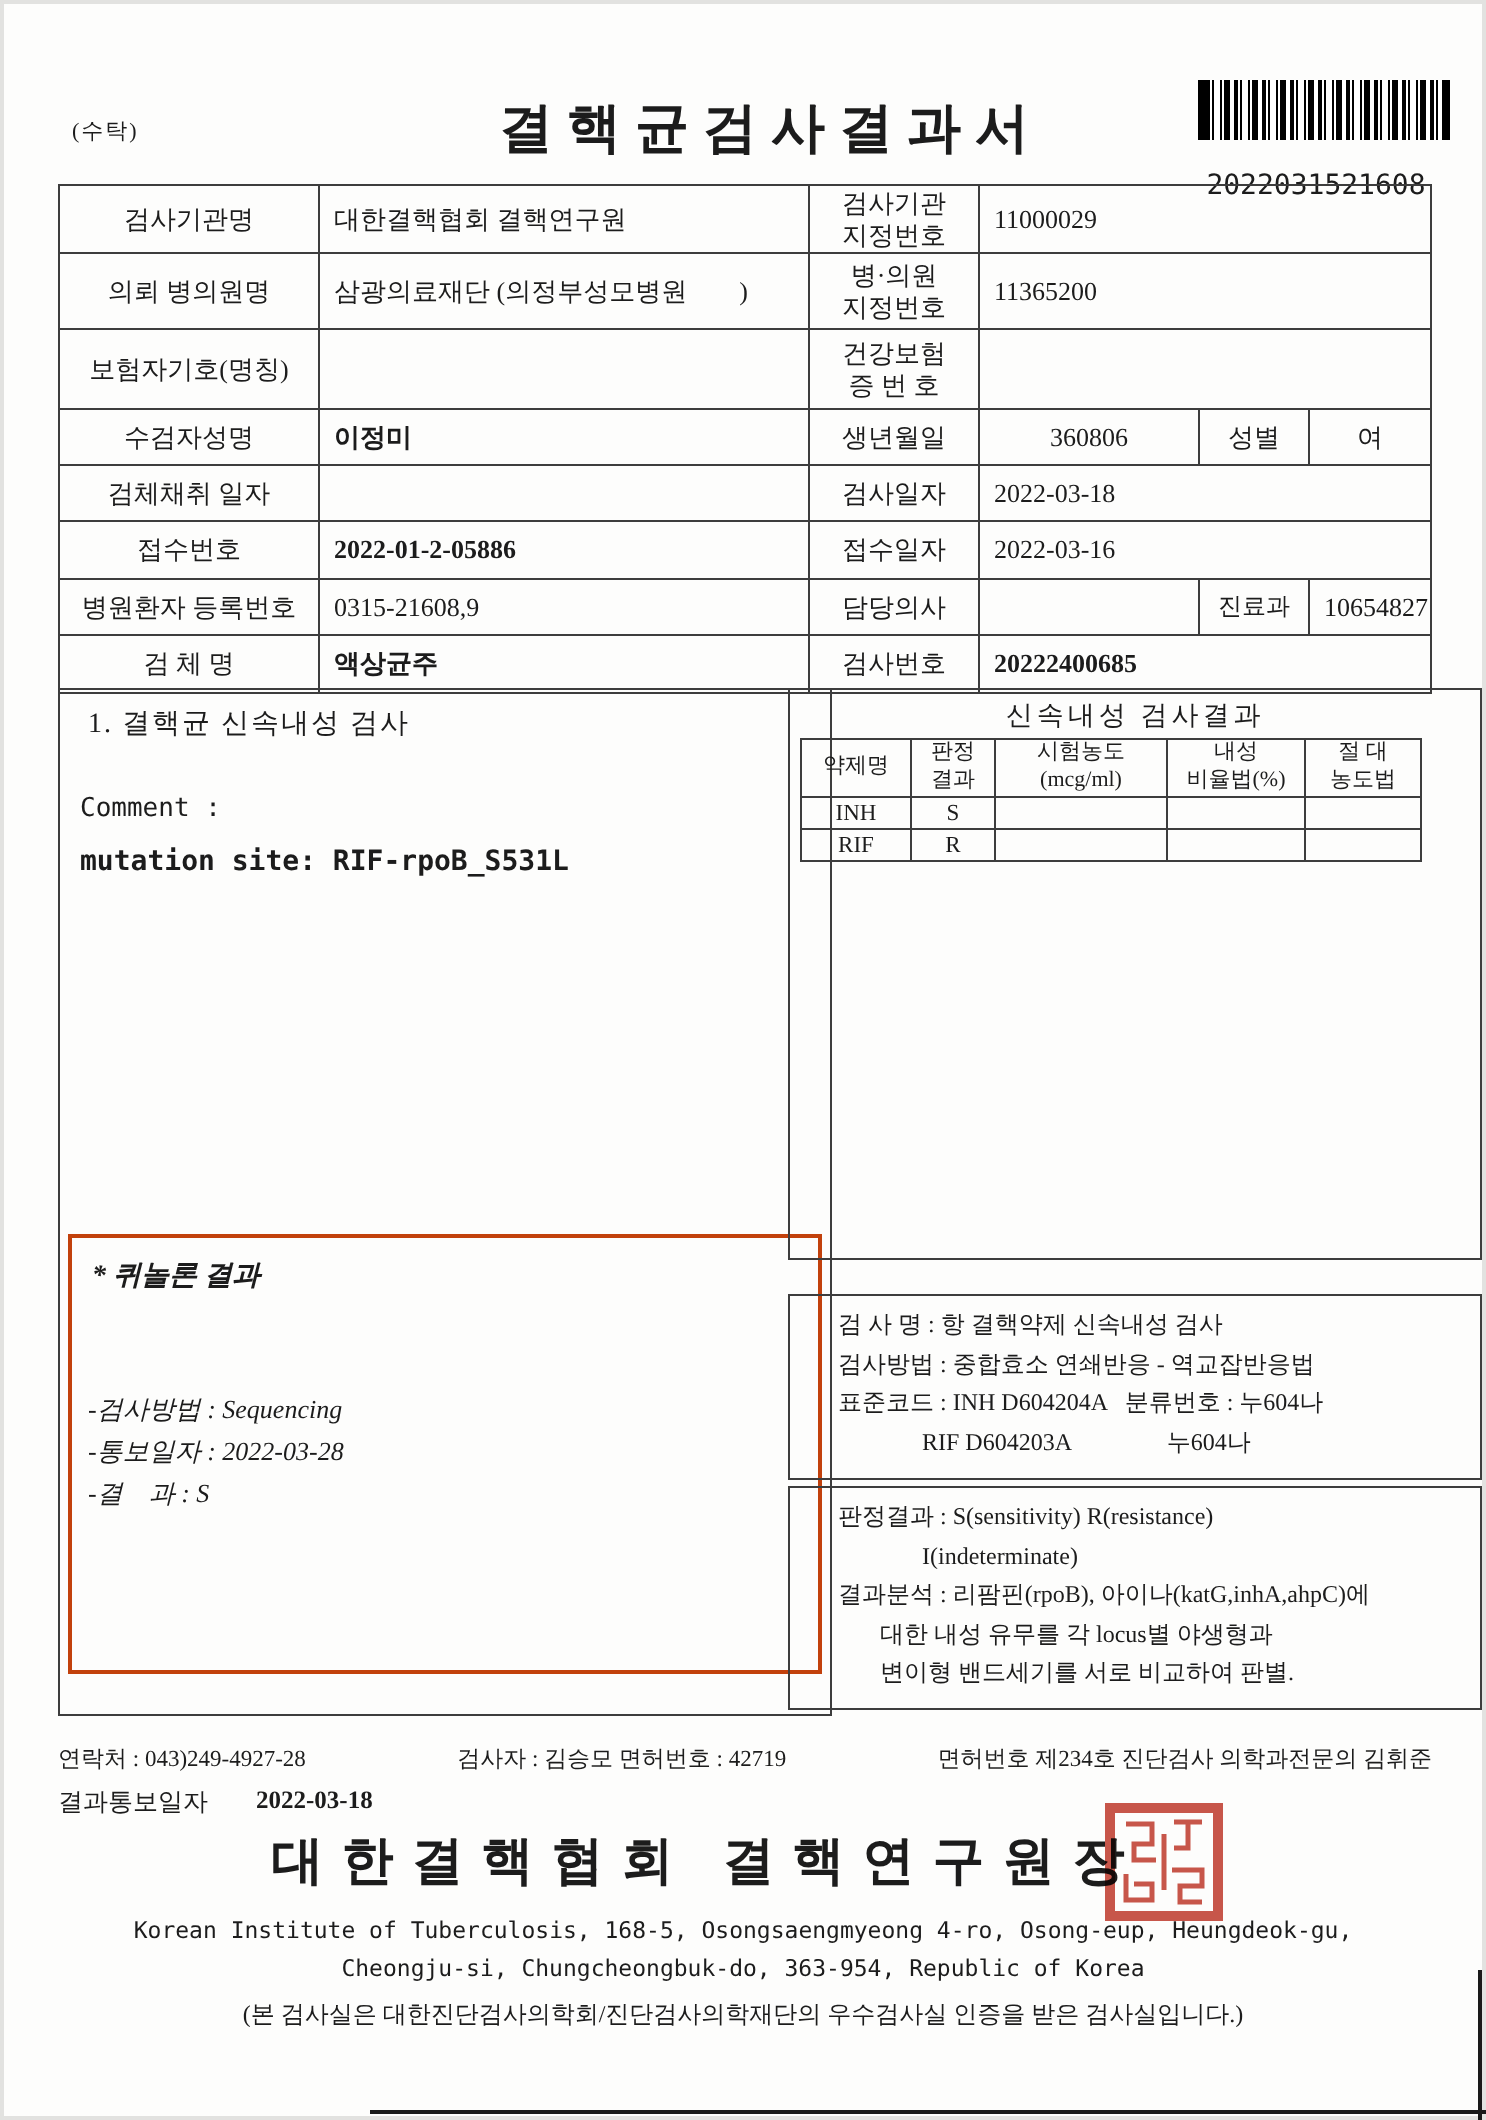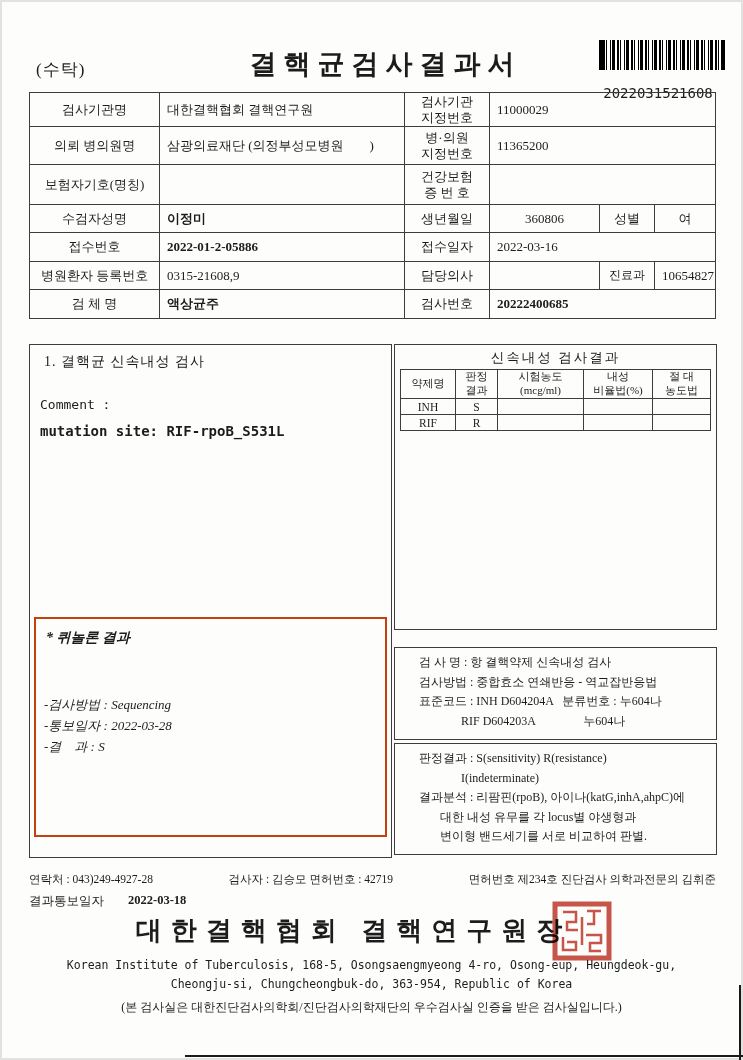--- a/index.html
+++ b/index.html
@@ -3,21 +3,21 @@
 <meta charset="utf-8">
 <style>
   html,body { margin:0; padding:0; background:#d9d9d9; }
   .page {
     position:relative; width:743px; height:1060px; margin:0 auto;
     background:#fdfdfc; color:#1c1c1c; overflow:hidden;
     font-family:"Liberation Serif", serif;
     box-shadow: inset 0 0 0 2px #e2e2e0;
   }
   
-  .hdr-marker { position:absolute; left:36px; top:58px; font-size:17px; letter-spacing:1px; }
+  .hdr-marker { position:absolute; left:36px; top:58px; font-size:11px; letter-spacing:1px; }
   .doc-title  { position:absolute; left:28px; right:0; top:46px; margin:0; text-align:center;
                 font-size:27px; font-weight:bold; letter-spacing:7px; }
   .barcode-wrap { position:absolute; right:26px; top:40px; width:118px; }
   .barcode {
     height:30px; width:118px;
     background: repeating-linear-gradient(90deg,
       #000 0px,#000 2px, #fff 2px,#fff 3px,
       #000 3px,#000 4px, #fff 4px,#fff 7px,
       #000 7px,#000 8px, #fff 8px,#fff 9px,
       #000 9px,#000 12px,#fff 12px,#fff 14px);
@@ -32,21 +32,21 @@
     overflow:hidden; vertical-align:middle; }
   td.lab { text-align:center; padding:1px 2px; }
   td.two { font-size:11px; line-height:1.2; white-space:pre-line; }
   td.val { font-size:14px; }
   .b { font-weight:bold; }
   .c { text-align:center; }
   .pre { white-space:pre; }
   .big { font-size:16px; }
   .tiny { font-size:10px; }
   
-  .box { position:absolute; border:1px solid #3d3d3d; background:transparent; }
+  .box { position:absolute; border:1px solid #3d3d3d; background:transparent;padding-left:24px; }
   .left-box   { left:29px;  top:344px; width:361px; height:512px; }
   .right-box1 { left:394px; top:344px; width:321px; height:284px; }
   .right-box2 { left:394px; top:647px; width:321px; height:91px;  }
   .right-box3 { left:394px; top:743px; width:321px; height:110px; }
   .section-title { position:absolute; left:14px; top:8px;  font-size:14px; letter-spacing:1px; }
   .comment-label { position:absolute; left:10px; top:52px; font-family:"DejaVu Sans Mono", monospace; font-size:13px; }
   .comment-value { position:absolute; left:10px; top:78px; font-family:"DejaVu Sans Mono", monospace; font-size:14px; font-weight:bold; }
   .quinolone-box { position:absolute; left:4px; right:4px; top:272px; height:216px; border:2px solid #c2410c;font-style:italic; }
   .q-title { position:absolute; left:10px; top:10px; font-size:14px; font-weight:bold; }
   .q-lines { position:absolute; left:8px; top:42px; font-size:13px; line-height:21px;margin-top:33px; }
@@ -119,20 +119,26 @@
 증 번 호</td>
         <td class="val" colspan="3"></td>
       </tr>
       <tr style="height:28px">
         <td class="lab">수검자성명</td>
         <td class="val b">이정미</td>
         <td class="lab">생년월일</td>
         <td class="val c">360806</td>
         <td class="lab">성별</td>
         <td class="val c">여</td>
+      </tr>
+      <tr style="height:28px">
+        <td class="lab">검체채취 일자</td>
+        <td class="val"></td>
+        <td class="lab">검사일자</td>
+        <td class="val" colspan="3">2022-03-18</td>
       </tr>
       <tr style="height:29px">
         <td class="lab">접수번호</td>
         <td class="val b">2022-01-2-05886</td>
         <td class="lab">접수일자</td>
         <td class="val" colspan="3">2022-03-16</td>
       </tr>
       <tr style="height:28px">
         <td class="lab">병원환자 등록번호</td>
         <td class="val">0315-21608,9</td>

